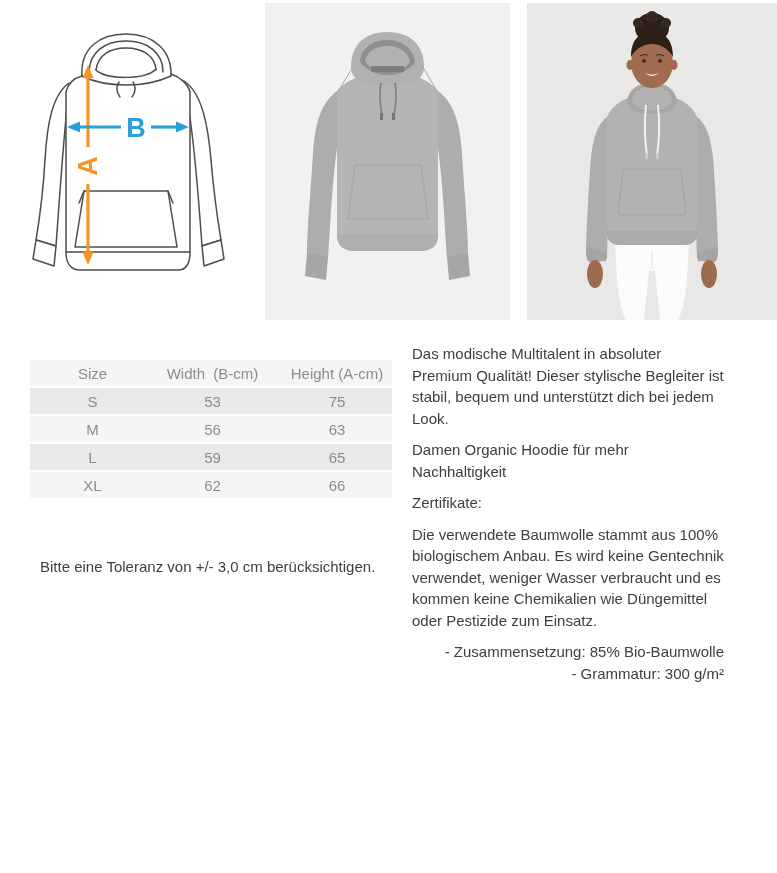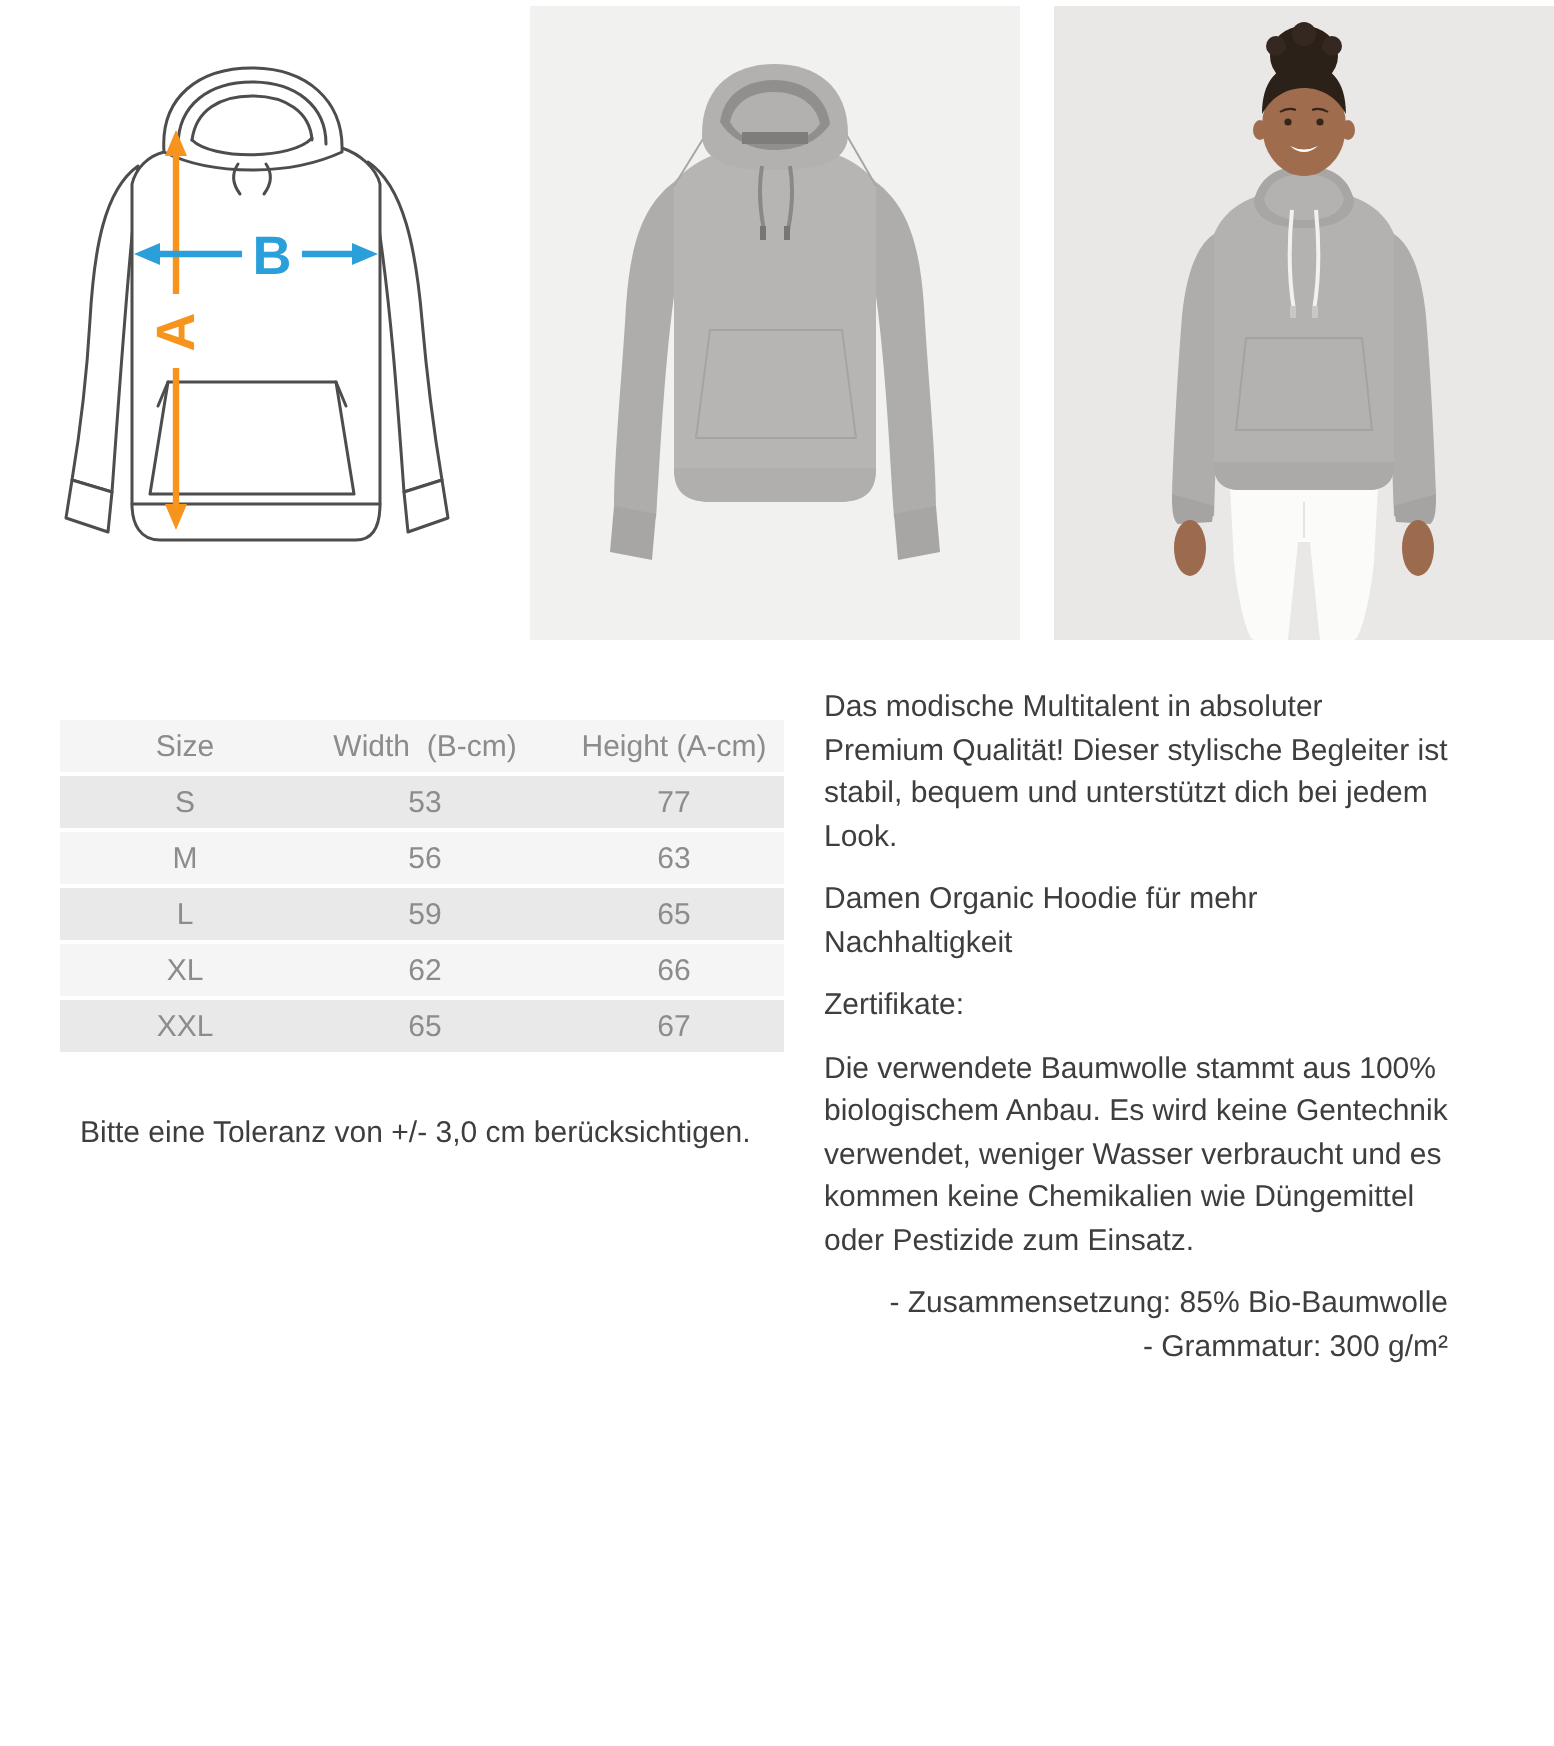--- a/index.html
+++ b/index.html
@@ -164,41 +164,36 @@
         </colgroup>
       <tbody>
           <tr class="row-light">
         <th>Size</th>
         <th>Width  (B-cm)</th>
         <th>Height (A-cm)</th>
       </tr>
       <tr class="row-dark">
         <td>S</td>
         <td>53</td>
-        <td>77</td>
+        <td>75</td>
       </tr>
       <tr class="row-light">
         <td>M</td>
         <td>56</td>
         <td>63</td>
       </tr>
       <tr class="row-dark">
         <td>L</td>
         <td>59</td>
         <td>65</td>
       </tr>
       <tr class="row-light">
         <td>XL</td>
         <td>62</td>
         <td>66</td>
-      </tr>
-      <tr class="row-dark">
-        <td>XXL</td>
-        <td>65</td>
-        <td>67</td>
       </tr>
     </tbody>
       </table>
   </div>
 
   <div class="abs tolerance">Bitte eine Toleranz von +/- 3,0 cm berücksichtigen.</div>
 
   <div class="abs desc">
     <p>Das modische Multitalent in absoluter Premium Qualität! Dieser stylische Begleiter ist stabil, bequem und unterstützt dich bei jedem Look.</p>
     <p>Damen Organic Hoodie für mehr Nachhaltigkeit</p>

